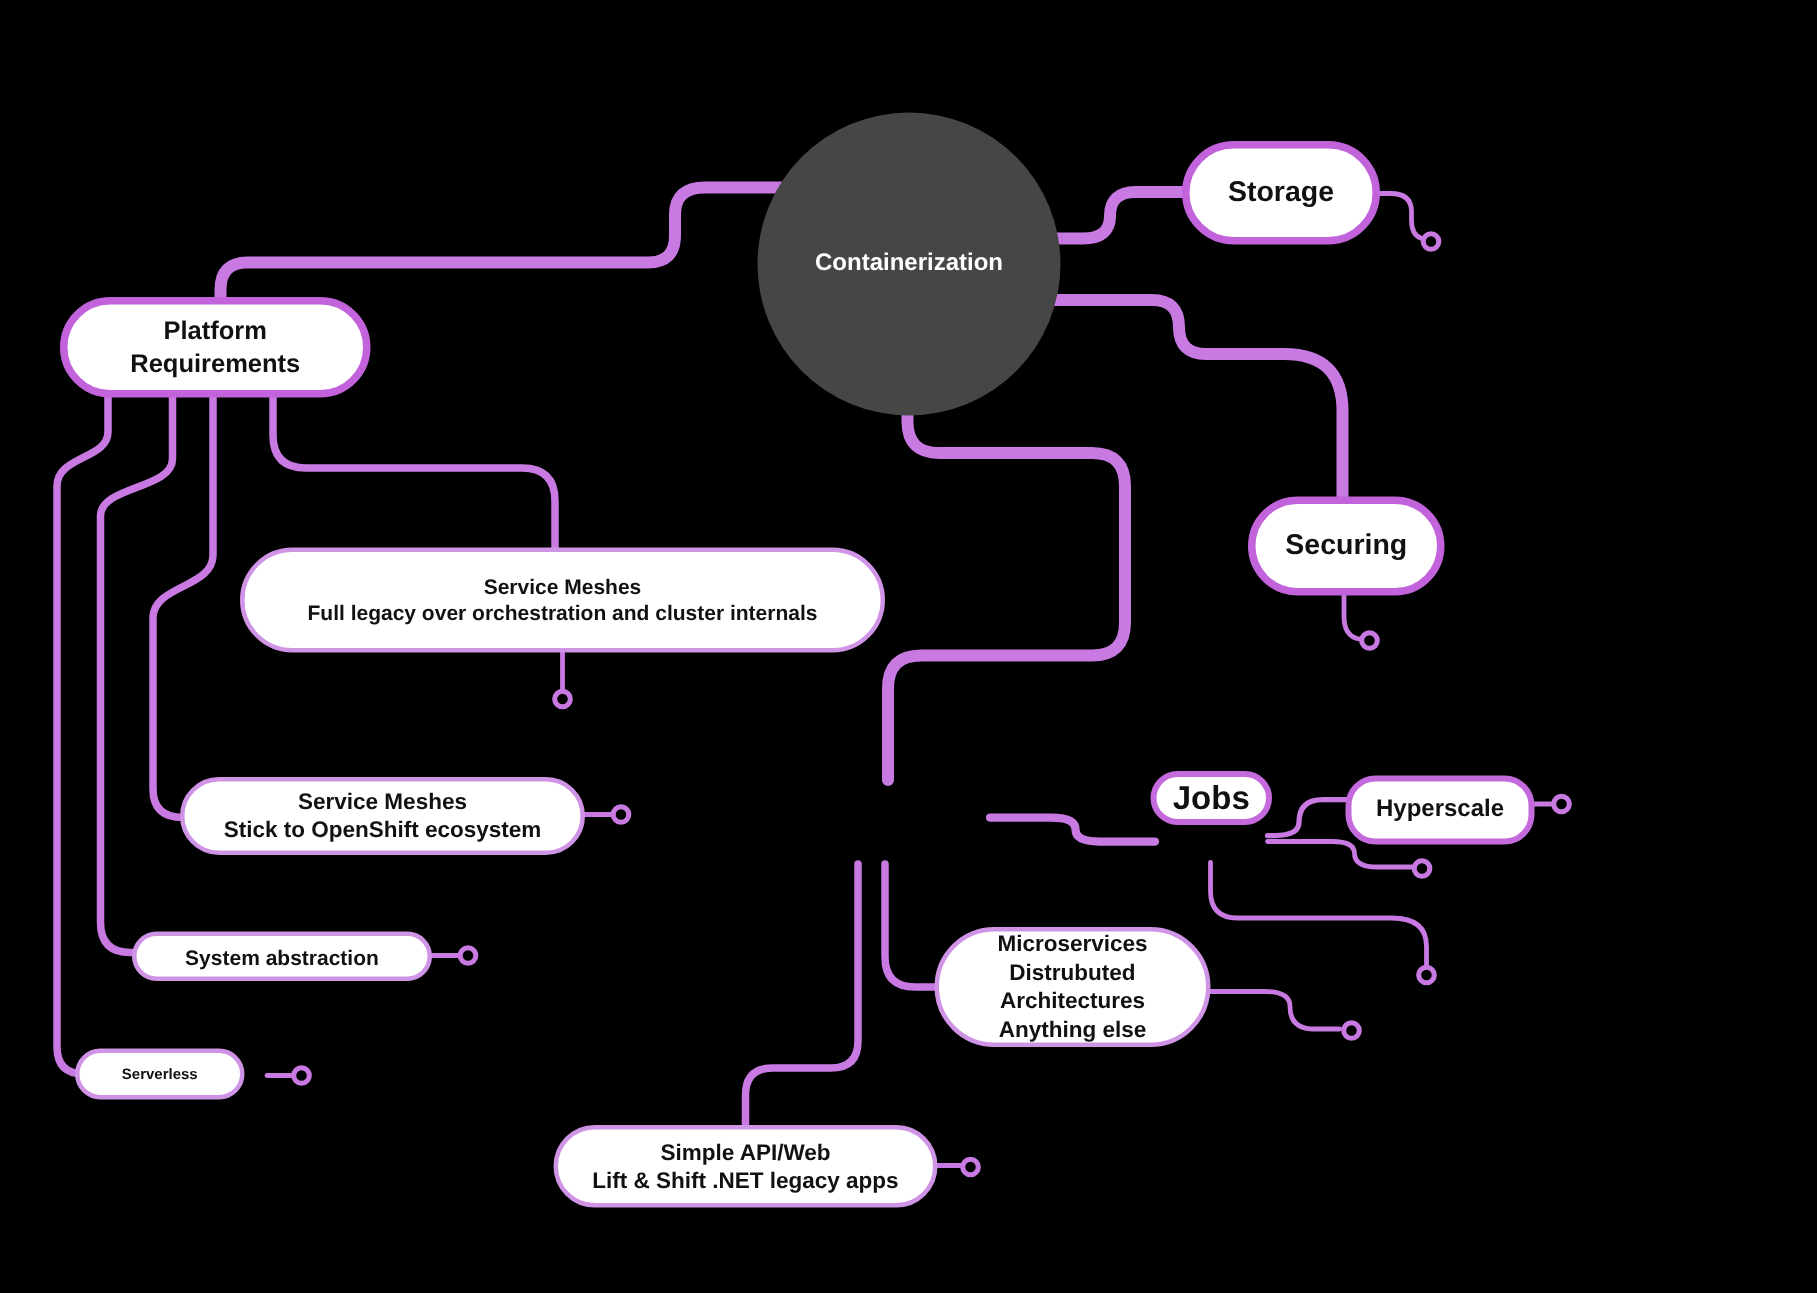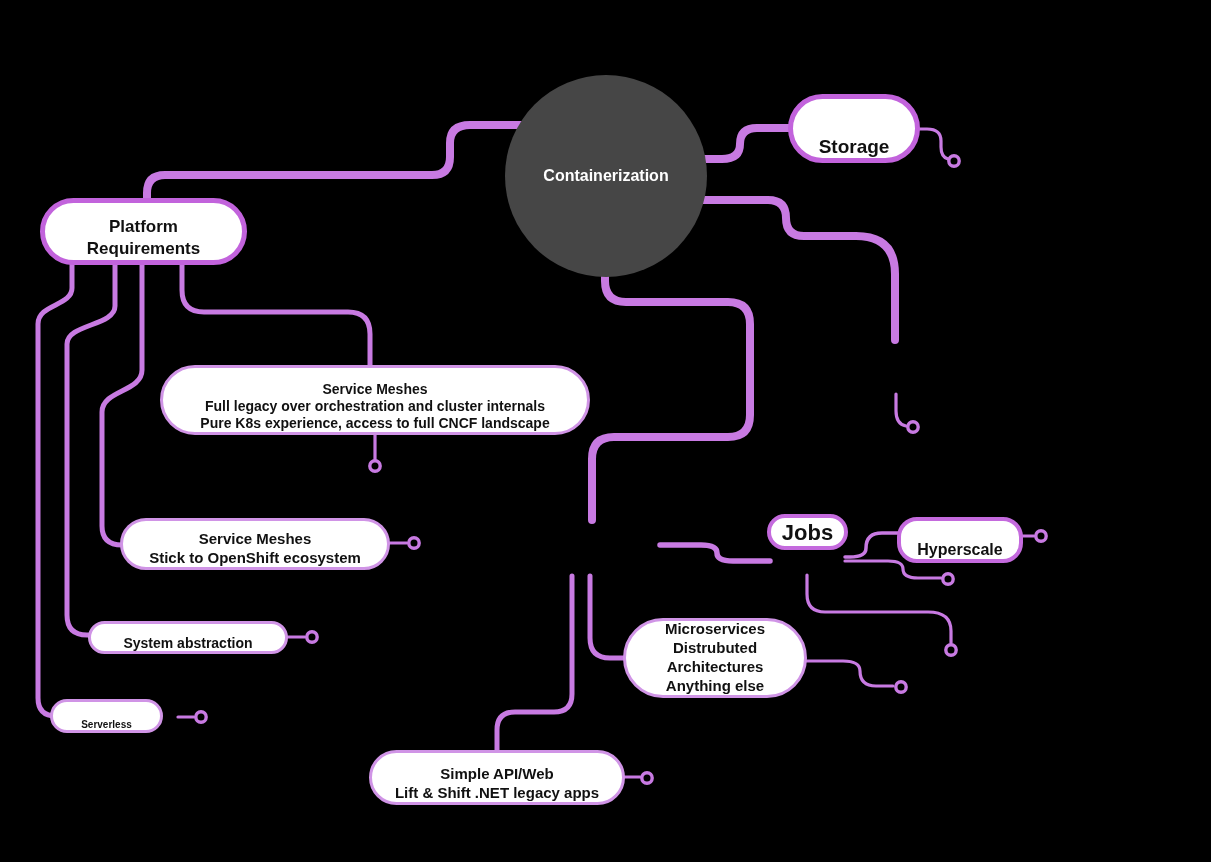--- a/index.html
+++ b/index.html
@@ -12,21 +12,21 @@
     overflow: hidden;
   }
   #wires { position: absolute; left: 0; top: 0; width: 1211px; height: 862px; }
 
   .node {
     position: absolute;
     background: #fff;
     display: flex;
     flex-direction: column;
     align-items: center;
-    justify-content: flex-end;
+    justify-content: center;
     text-align: center;
     color: #111;
     font-weight: bold;
     box-sizing: border-box;
     z-index: 2;
   }
   .node .ln { white-space: nowrap; }
 
   .border-major { border: 5px solid #c263dc; }
   .border-mid   { border: 4px solid #c46add; }
@@ -120,34 +120,36 @@
 
   <div class="node border-major" id="node-storage">
     <span class="ln">Storage</span>
   </div>
 
   <div class="node border-major" id="node-platform-req">
     <span class="ln">Platform</span>
     <span class="ln">Requirements</span>
   </div>
 
+  <div class="node border-major" id="node-securing">
+    <span class="ln">Securing</span>
+  </div>
 
 
   <div class="node border-mid" id="node-jobs">
     <span class="ln">Jobs</span>
   </div>
 
   <div class="node border-mid" id="node-hyperscale">
     <span class="ln">Hyperscale</span>
   </div>
 
   <div class="node border-leaf" id="node-sm-full">
     <span class="ln">Service Meshes</span>
     <span class="ln">Full legacy over orchestration and cluster internals</span>
-    <span class="ln">Pure K8s experience, access to full CNCF landscape</span>
   </div>
 
   <div class="node border-leaf" id="node-sm-openshift">
     <span class="ln">Service Meshes</span>
     <span class="ln">Stick to OpenShift ecosystem</span>
   </div>
 
   <div class="node border-leaf" id="node-system-abstraction">
     <span class="ln">System abstraction</span>
   </div>

